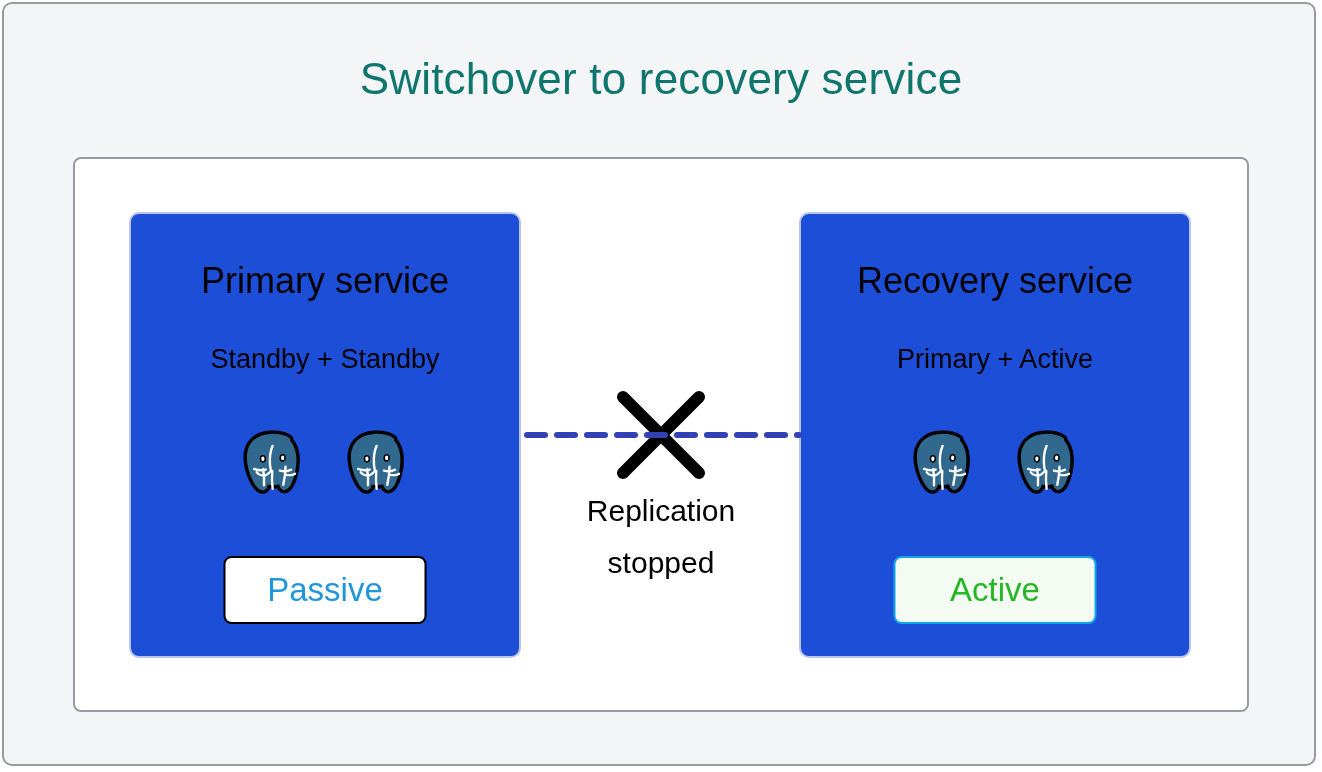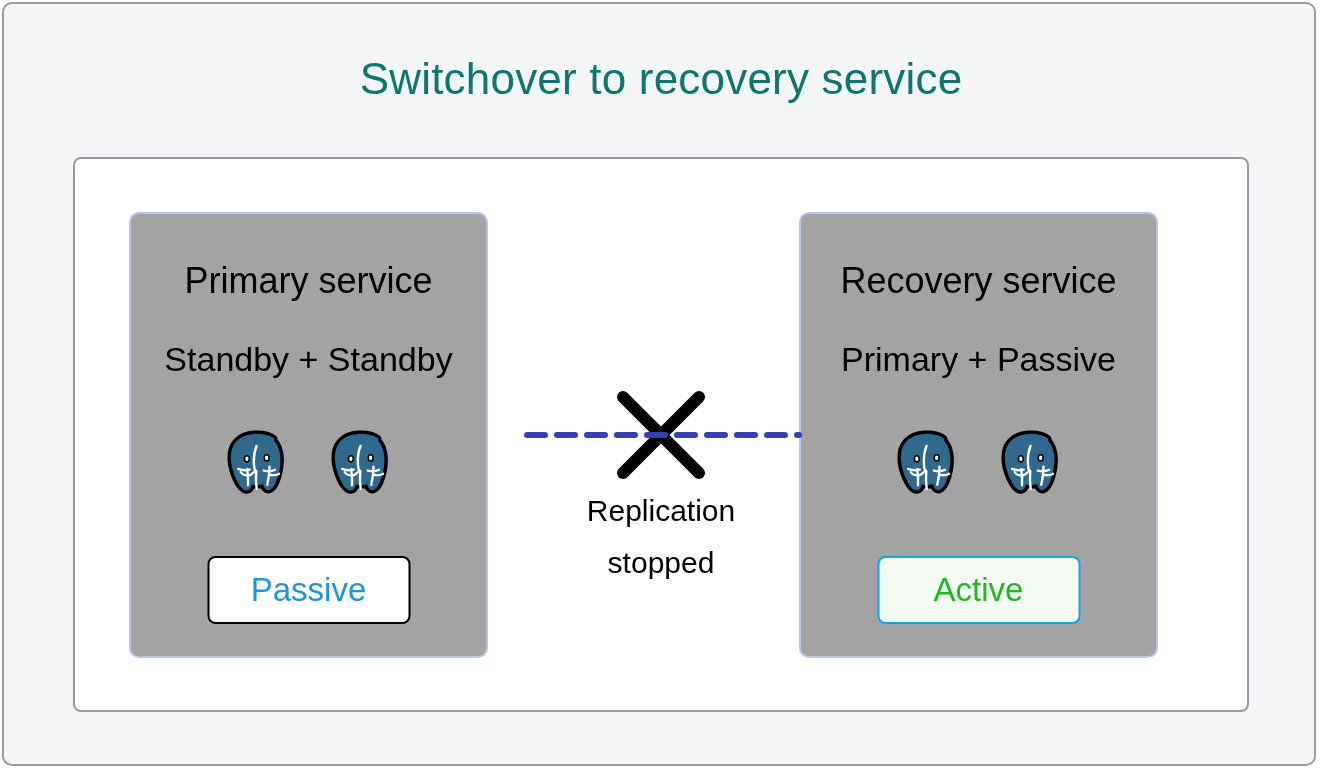--- a/index.html
+++ b/index.html
@@ -52,23 +52,23 @@
     height: 555px;
     background: #ffffff;
     border: 2px solid #9a9aa6;
     border-radius: 8px;
     box-sizing: border-box;
   }
   
   .service-box {
     position: absolute;
     top: 212px;
-    width: 359px;
+    width: 392px;
     height: 446px;
-    background: #a3a3a3;
+    background: #1d4ed8;
     border: 2px solid #b9c5ec;
     border-radius: 10px;
     box-sizing: border-box;
   }
   .service-box.left { left: 129px; }
   .service-box.right { left: 799px; }
 
   .service-title {
     position: absolute;
     left: 0;
@@ -79,21 +79,21 @@
     line-height: 46px;
     color: #000000;
     white-space: nowrap;
   }
   .service-subtitle {
     position: absolute;
     left: 0;
     top: 127px;
     width: 100%;
     text-align: center;
-    font-size: 34px;
+    font-size: 27px;
     line-height: 36px;
     color: #000000;
     white-space: nowrap;
   }
   .node-row {
     position: absolute;
     left: 0;
     top: 213px;
     width: 100%;
     display: flex;
@@ -203,21 +203,21 @@
           <path d="M33.2 44.5c-0.5 6.2-0.4 13 0.4 19.5" fill="none" stroke="#ffffff" stroke-width="2.6" stroke-linecap="round"></path>
         </g>
       </svg>
     </div>
 
     <div class="status-badge passive">Passive</div>
   </div>
 
   <div class="service-box right">
     <div class="service-title">Recovery service</div>
-    <div class="service-subtitle">Primary + Passive</div>
+    <div class="service-subtitle">Primary + Active</div>
 
     <div class="node-row">
       <svg class="pg-icon" viewBox="0 0 68 72">
         <g transform="translate(34,36) scale(0.92) translate(-34,-36)">
           <path d="M52.5 9.5c-5.5-4.2-13.5-5.6-21.5-5.1C23.5 4.9 16.5 7.4 12 12.2 7.3 17.2 5.4 24 5.6 31.1c0.2 7.4 2.4 14.9 5.1 21.2 1.6 3.7 3.6 7.4 6 10.1 1.6 1.8 3.7 3.4 6.1 3.4 1.9 0 3.3-1.1 4.2-2.6 0.7-1.2 1.1-2.6 1.4-3.9 1.9 0.5 3.9 0.8 5.9 0.8 2.2 0 4.3-0.3 6.3-0.9 0.4 1.6 1 3.3 2.1 4.5 1 1.1 2.4 1.8 4 1.6 2.3-0.3 4.1-2 5.4-3.9 2.1-3 3.5-6.8 4.6-10.5 2-6.7 3.1-13.9 2.7-20.8-0.4-7.1-2.9-14-6.9-18.6z" fill="none" stroke="#000000" stroke-width="7.5" stroke-linejoin="round" stroke-linecap="round"></path>
           <path d="M52.5 9.5c-5.5-4.2-13.5-5.6-21.5-5.1C23.5 4.9 16.5 7.4 12 12.2 7.3 17.2 5.4 24 5.6 31.1c0.2 7.4 2.4 14.9 5.1 21.2 1.6 3.7 3.6 7.4 6 10.1 1.6 1.8 3.7 3.4 6.1 3.4 1.9 0 3.3-1.1 4.2-2.6 0.7-1.2 1.1-2.6 1.4-3.9 1.9 0.5 3.9 0.8 5.9 0.8 2.2 0 4.3-0.3 6.3-0.9 0.4 1.6 1 3.3 2.1 4.5 1 1.1 2.4 1.8 4 1.6 2.3-0.3 4.1-2 5.4-3.9 2.1-3 3.5-6.8 4.6-10.5 2-6.7 3.1-13.9 2.7-20.8-0.4-7.1-2.9-14-6.9-18.6z" fill="#31688e"></path>
           <path d="M24.2 60.2c0.3-5.6 0.1-11.7-0.9-17.6M33.5 17.5c-2.6 6.3-3.3 13-2.8 19.8 0.2 2.6 0.6 5.2 1.2 7.7M45.2 59.6c1.4-6.3 2.4-13 2.4-19.6" fill="none" stroke="#ffffff" stroke-width="2.6" stroke-linecap="round"></path>
           <path d="M13.5 42.5c3.6 1.3 8.5 1.8 12.5 0.6M41.5 44.2c3.8 1.1 8.8 0.8 12.1-0.9" fill="none" stroke="#ffffff" stroke-width="2.6" stroke-linecap="round"></path>
           <ellipse cx="23" cy="31.5" rx="2.6" ry="3.4" fill="#ffffff" stroke="#000000" stroke-width="1.6"></ellipse>
           <ellipse cx="44.5" cy="30.5" rx="2.6" ry="3.4" fill="#ffffff" stroke="#000000" stroke-width="1.6"></ellipse>

